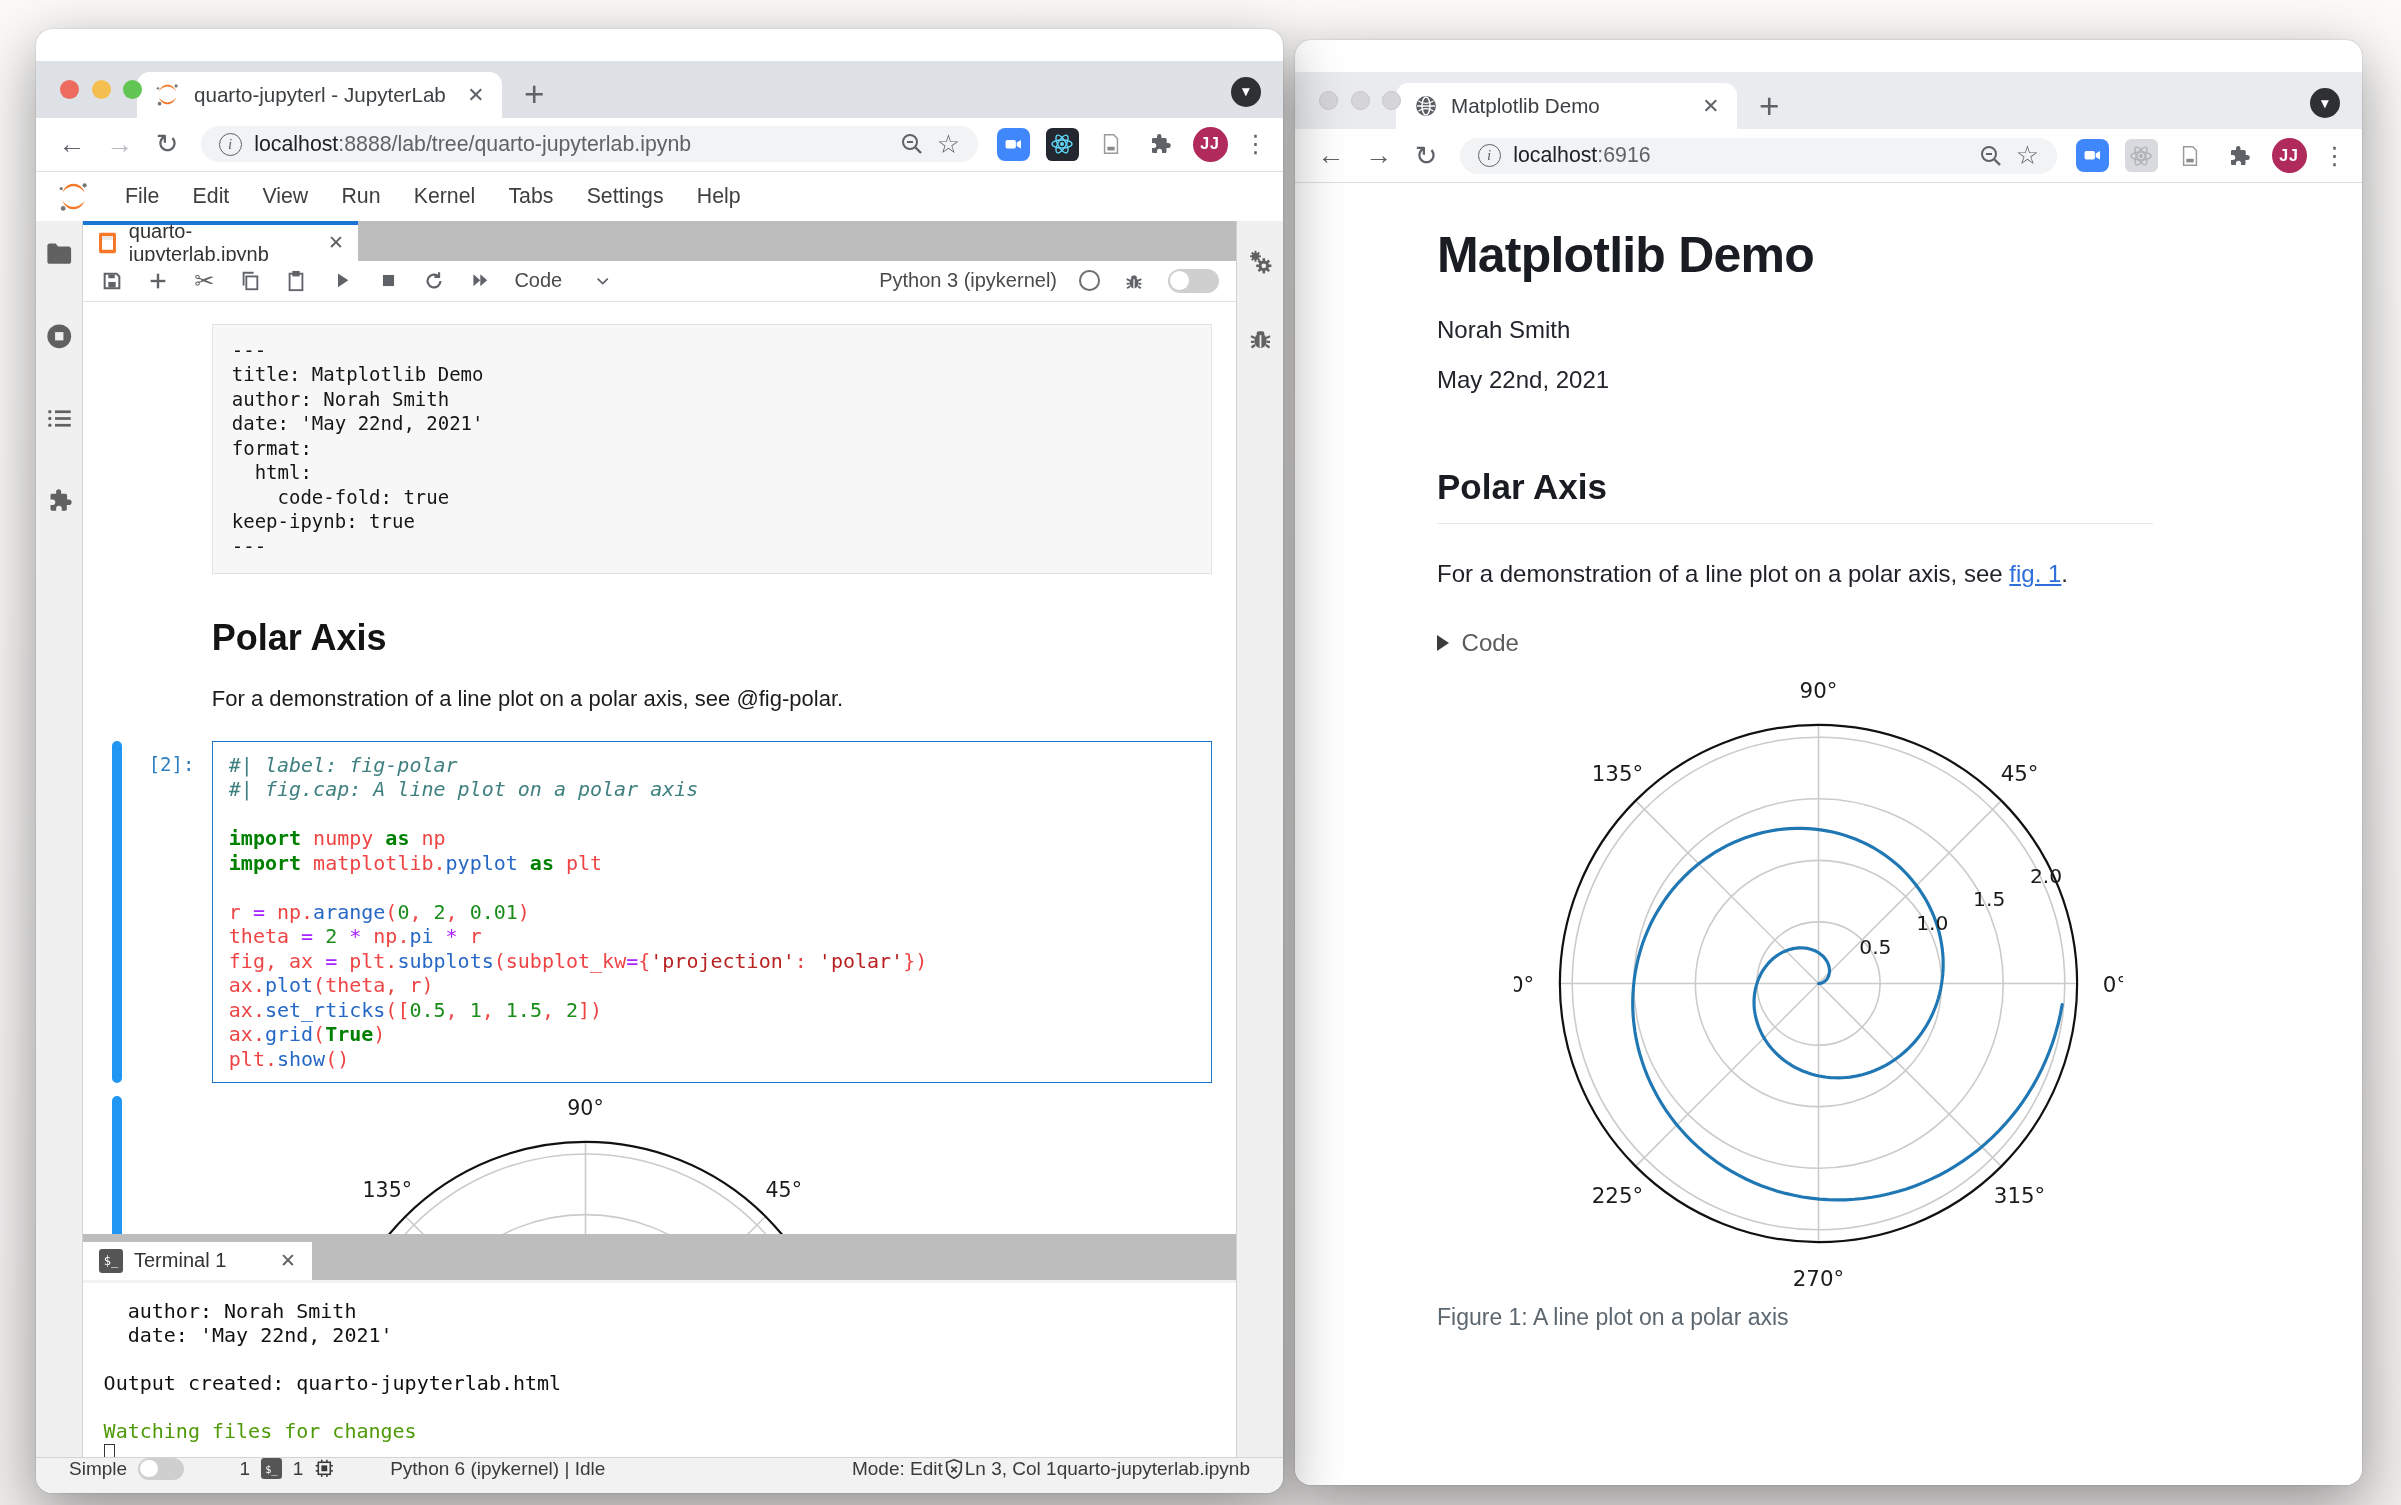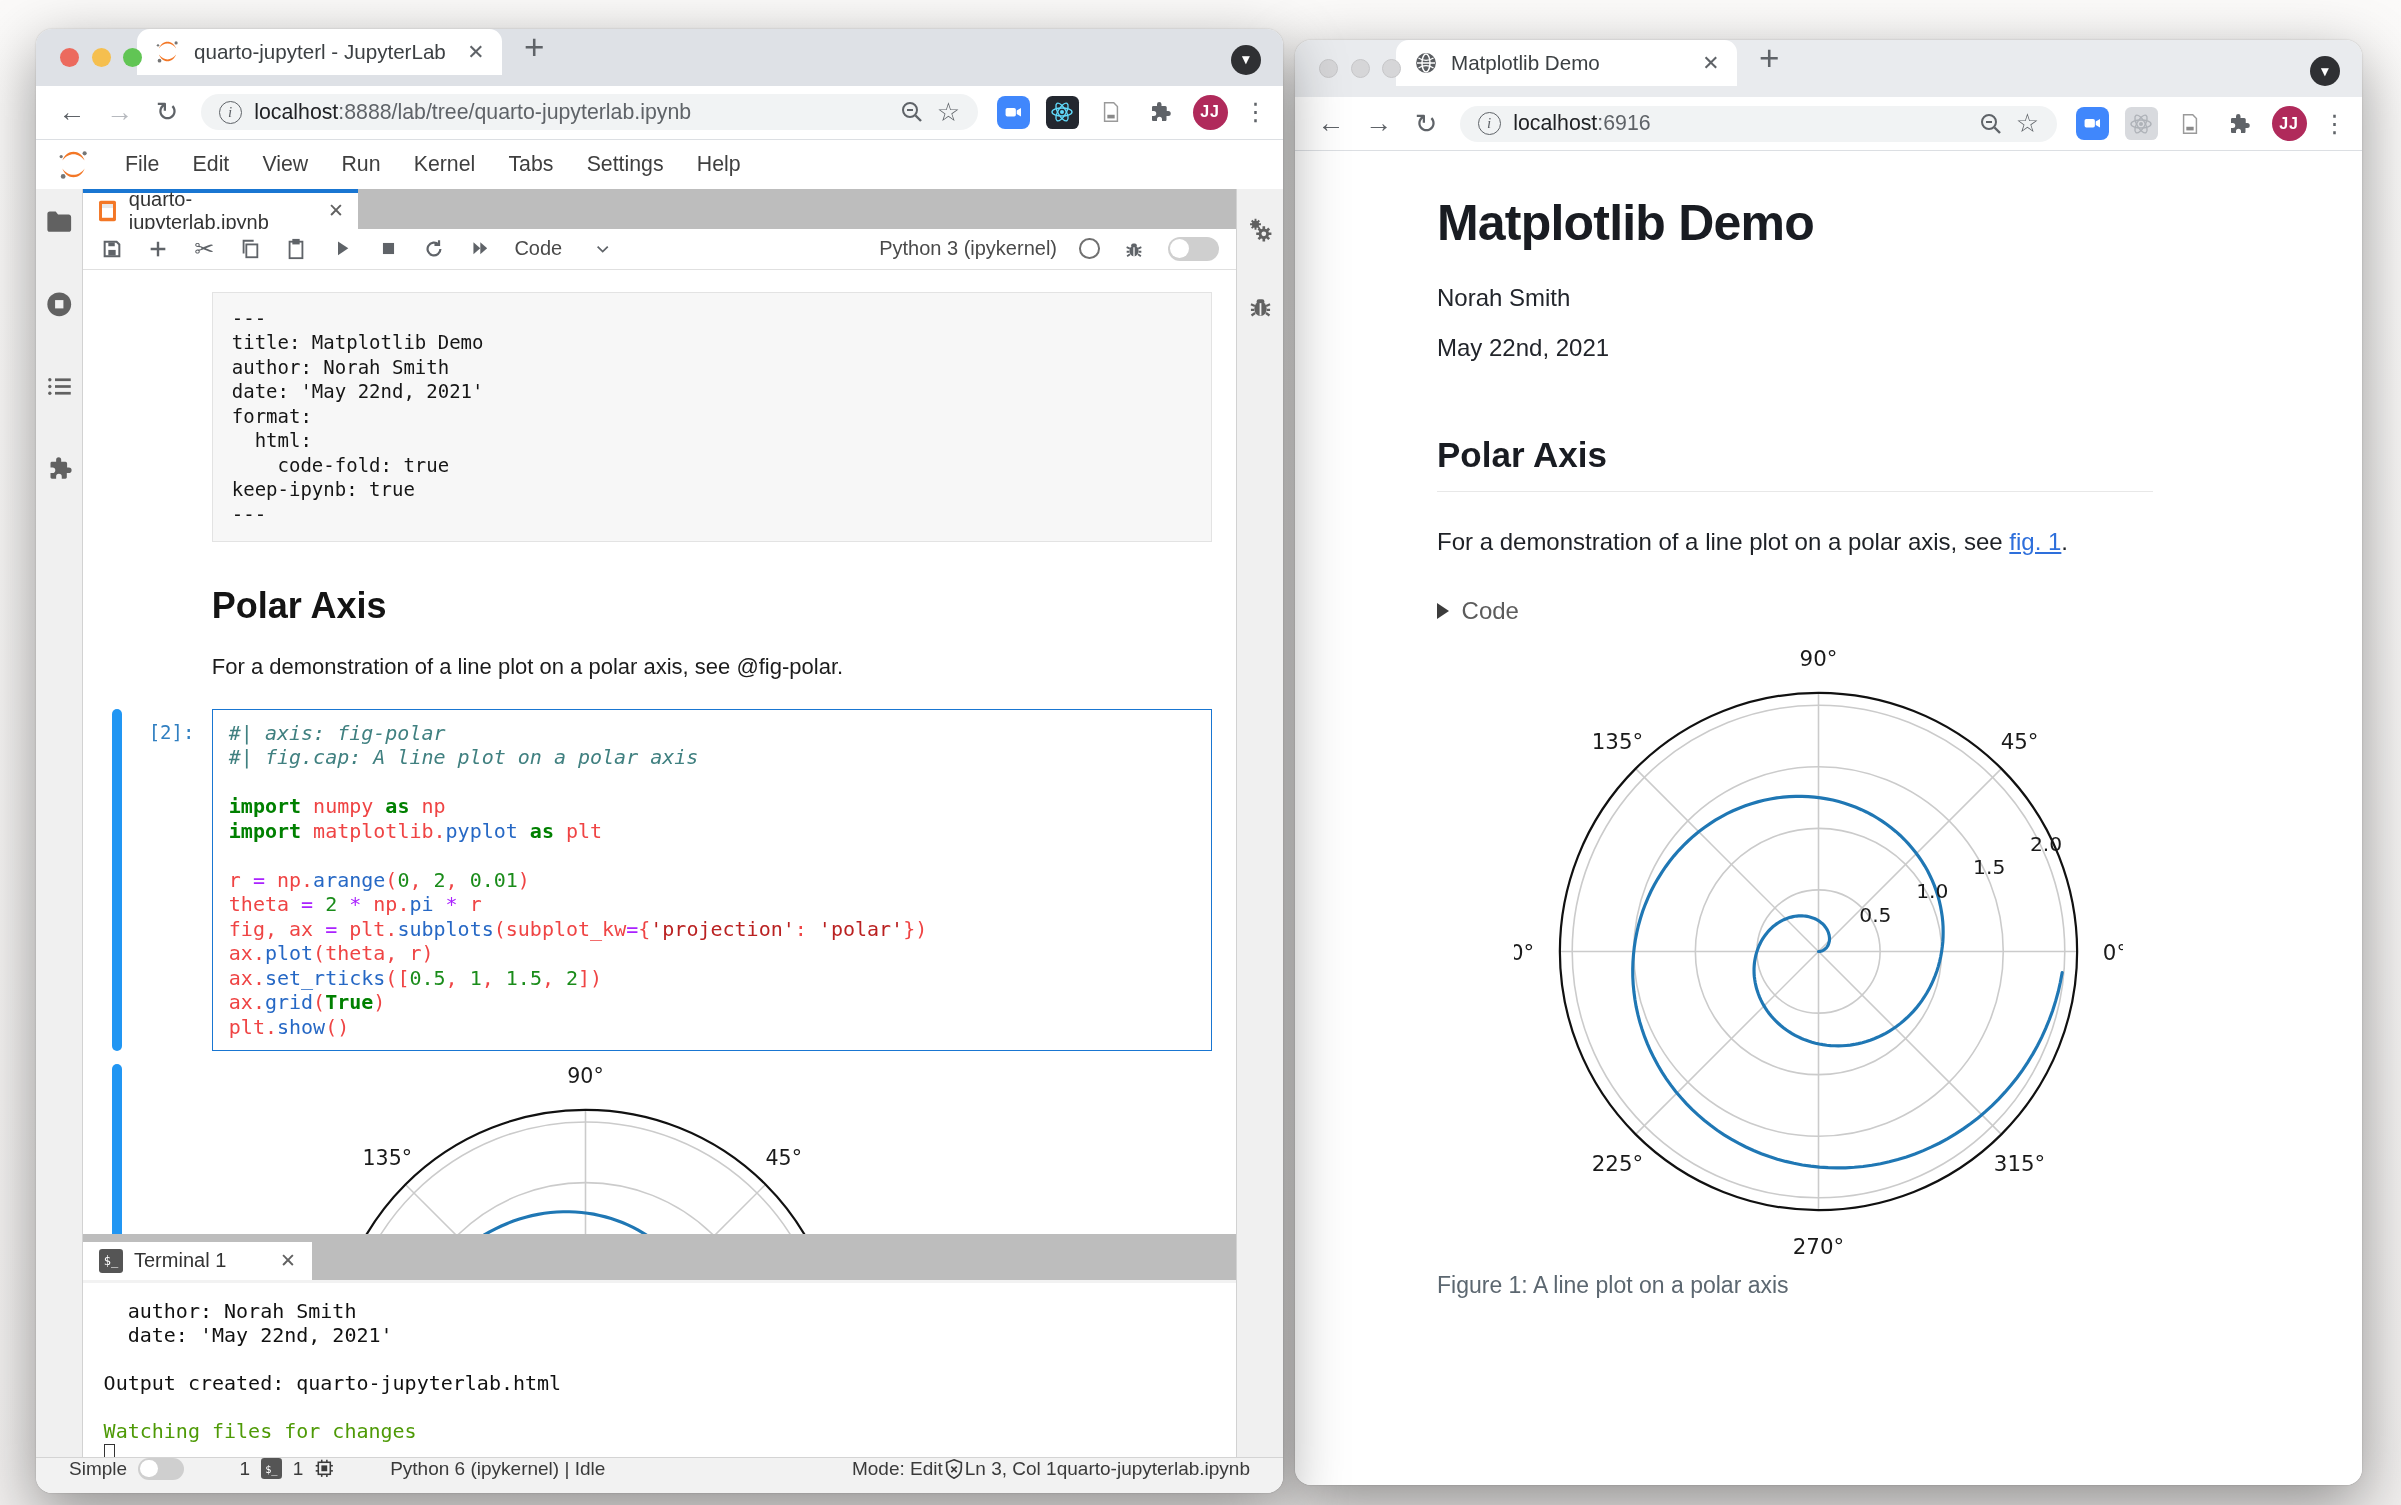--- a/index.html
+++ b/index.html
@@ -10,21 +10,21 @@
     position: relative; overflow: hidden;
     color:#202124;
   }
   .window { position:absolute; border-radius:16px; overflow:hidden;
     box-shadow: 0 20.6px 63px rgba(0,0,0,.40), 0 0 1.6px rgba(0,0,0,.25);
     display:flex; flex-direction:column; background:#fff; }
   #win-left  { left:36px;  top:28.5px; width:1247px; height:1464px; z-index:2; }
   #win-right { left:1295px; top:40px; width:1067px; height:1445px; z-index:1; }
 
   
-  .tabstrip { height:57px; background:#dee1e6; position:relative; display:flex; align-items:flex-start; flex:0 0 auto; }
+  .tabstrip { height:57px; background:#dee1e6; position:relative; display:flex; align-items:flex-end; flex:0 0 auto;margin-top:32px; }
   #win-right .tabstrip { background:#e9ebee; }
   .lights { position:absolute; left:24px; top:19px; display:flex; gap:12.6px; }
   .light { width:19px; height:19px; border-radius:50%; }
   .l-red{background:#ec6a5e;} .l-yellow{background:#f5bf4f;} .l-green{background:#61c554;}
   .l-gray{background:#d6d6d8; border:0.8px solid #c6c6c8;}
   .tab { background:#fff; border-radius:12.6px 12.6px 0 0; height:46px; display:flex; align-items:center; gap:12.6px;
          padding:0 17.4px; margin-left:101px; width:365px; }
   .tab-title { flex:1; font-size:20.6px; color:#3c4043; white-space:nowrap; overflow:hidden; }
   .tab-close { font-size:20.6px; color:#5f6368; }
   .newtab { font-size:35px; color:#5f6368; margin:0 0 6.3px 22px; line-height:35px; }
@@ -374,21 +374,21 @@
             <div class="md-h1">Polar Axis</div>
             <div class="md-p">For a demonstration of a line plot on a polar axis, see @fig-polar.</div>
           </div>
         </div>
 
         <div class="cell code-cell">
           <span class="collapser active"></span>
           <span class="promptcol">[2]:</span>
           <div class="editor">
               <div class="code-box" id="code-box">
-                <div class="cm-line"><span class="tok-com">#| axis: fig-polar</span></div>
+                <div class="cm-line"><span class="tok-com">#| label: fig-polar</span></div>
                 <div class="cm-line"><span class="tok-com">#| fig.cap: A line plot on a polar axis</span></div>
                 <div class="cm-line"> </div>
                 <div class="cm-line"><span class="tok-kw">import</span><span class="tok-pl"> numpy </span><span class="tok-kw">as</span><span class="tok-pl"> np</span></div>
                 <div class="cm-line"><span class="tok-kw">import</span><span class="tok-pl"> matplotlib.</span><span class="tok-fn">pyplot</span><span class="tok-pl"> </span><span class="tok-kw">as</span><span class="tok-pl"> plt</span></div>
                 <div class="cm-line"> </div>
                 <div class="cm-line"><span class="tok-pl">r </span><span class="tok-op">=</span><span class="tok-pl"> np.</span><span class="tok-fn">arange</span><span class="tok-pl">(</span><span class="tok-num">0</span><span class="tok-pl">, </span><span class="tok-num">2</span><span class="tok-pl">, </span><span class="tok-num">0.01</span><span class="tok-pl">)</span></div>
                 <div class="cm-line"><span class="tok-pl">theta </span><span class="tok-op">=</span><span class="tok-pl"> </span><span class="tok-num">2</span><span class="tok-pl"> </span><span class="tok-op">*</span><span class="tok-pl"> np.</span><span class="tok-fn">pi</span><span class="tok-pl"> </span><span class="tok-op">*</span><span class="tok-pl"> r</span></div>
                 <div class="cm-line"><span class="tok-pl">fig, ax </span><span class="tok-op">=</span><span class="tok-pl"> plt.</span><span class="tok-fn">subplots</span><span class="tok-pl">(subplot_kw</span><span class="tok-op">=</span><span class="tok-pl">{</span><span class="tok-str">'projection'</span><span class="tok-pl">: </span><span class="tok-str">'polar'</span><span class="tok-pl">})</span></div>
                 <div class="cm-line"><span class="tok-pl">ax.</span><span class="tok-fn">plot</span><span class="tok-pl">(theta, r)</span></div>
                 <div class="cm-line"><span class="tok-pl">ax.</span><span class="tok-fn">set_rticks</span><span class="tok-pl">([</span><span class="tok-num">0.5</span><span class="tok-pl">, </span><span class="tok-num">1</span><span class="tok-pl">, </span><span class="tok-num">1.5</span><span class="tok-pl">, </span><span class="tok-num">2</span><span class="tok-pl">])</span></div>

